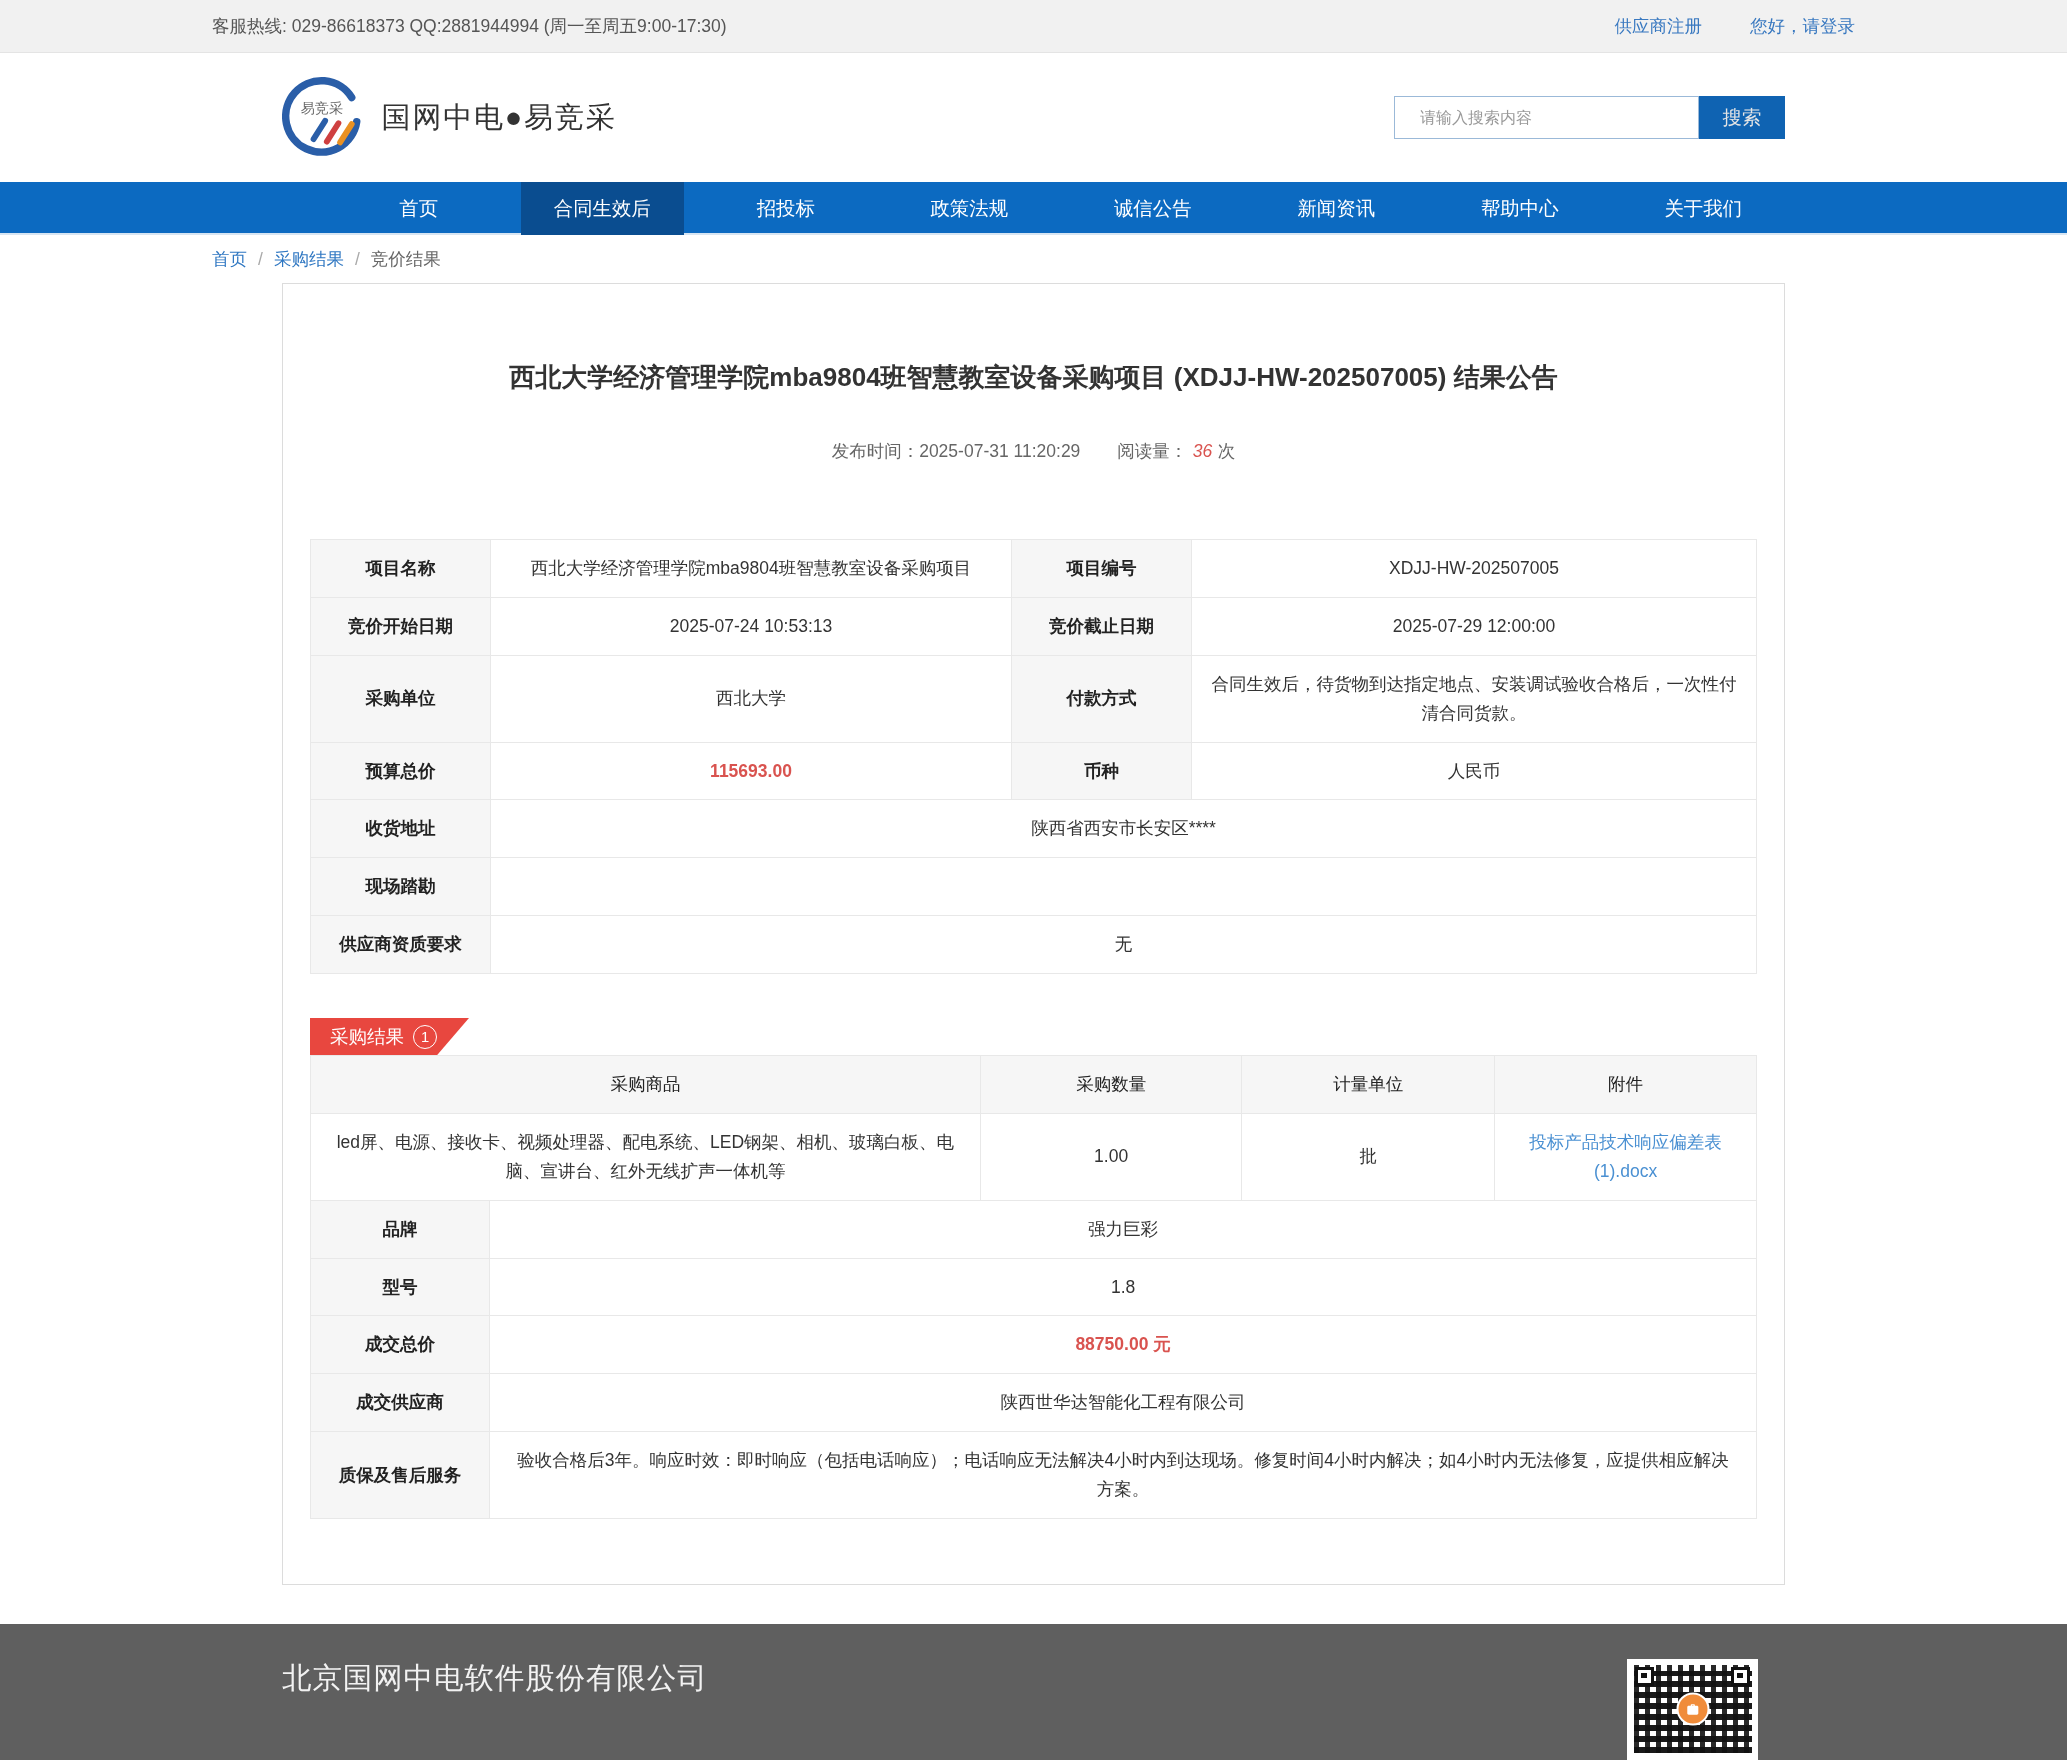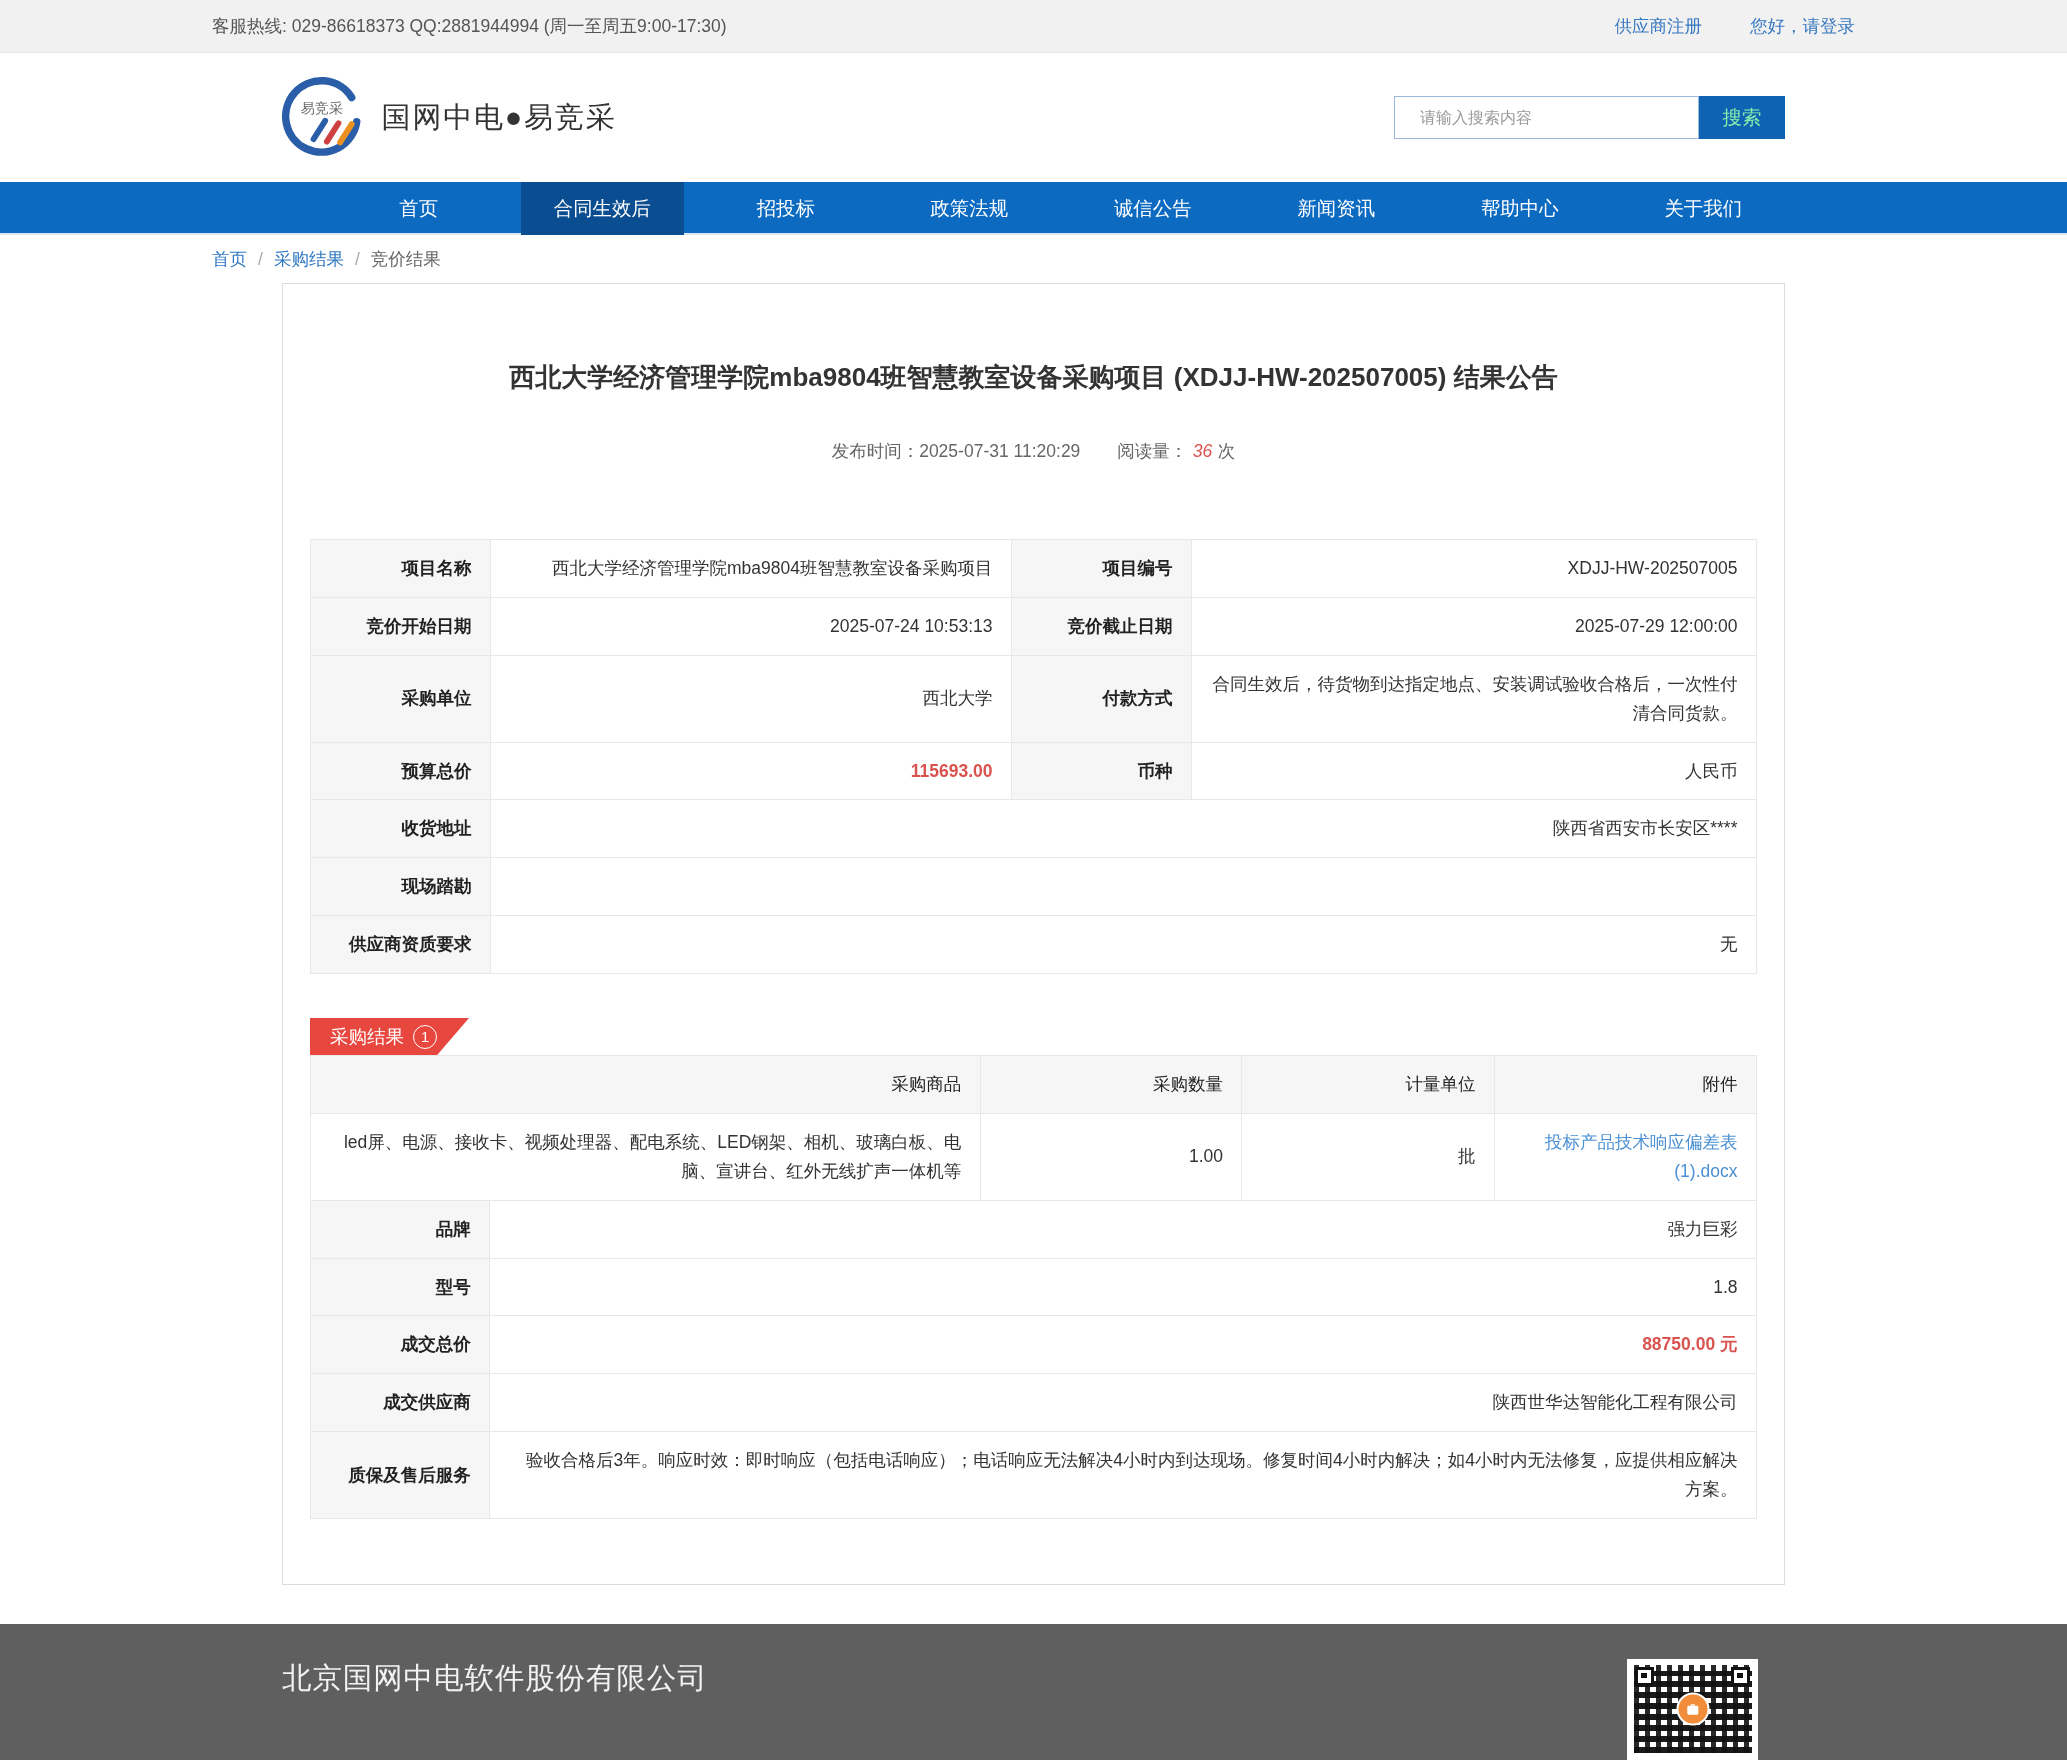--- a/index.html
+++ b/index.html
@@ -16,21 +16,21 @@
 
   
   .header { height:129px; background:#fff; }
   .header-inner { height:100%; display:flex; align-items:center; justify-content:space-between; }
   .brand { display:flex; align-items:center; }
   .logo { width:83px; height:83px; display:inline-block; }
   .brand-name { font-size:29px; font-weight:normal; color:#333; margin-left:16.6px; letter-spacing:1.8px; }
   .search { display:flex; }
   .search input { width:305px; height:43px; border:0.9px solid #9bb9d8; outline:none; padding:0 25px; font-size:16px; color:#333; font-family:inherit; }
   .search input::placeholder { color:#999; }
-  .search button { width:86px; height:43px; background:#0f63b2; color:#86efac; border:none; font-size:19.4px; cursor:pointer; font-family:inherit; }
+  .search button { width:86px; height:43px; background:#0f63b2; color:#e5e5e5; border:none; font-size:19.4px; cursor:pointer; font-family:inherit; }
 
   
   .nav { height:53px; background:#0c6ac1; border-bottom:2.8px solid #d7e5f2; }
   .nav-inner { display:flex; padding-left:55px; }
   .nav-item { width:164px; height:53px; line-height:53px; text-align:center; color:#fff; font-size:19.4px; text-decoration:none; cursor:pointer; }
   .nav-item.active { background:#0a4d90; }
 
   
   .breadcrumb { height:48px; display:flex; align-items:center; font-size:17.5px; }
   .breadcrumb a { color:#2f77c2; text-decoration:none; cursor:pointer; }
@@ -38,21 +38,21 @@
   .breadcrumb .current { color:#666; }
 
   
   .card { border:0.9px solid #dcdcdc; background:#fff; margin-bottom:39px; padding:0 27px 65px; }
   .article-title { text-align:center; font-size:26px; font-weight:bold; color:#333; padding-top:74px; line-height:1.5; }
   .article-meta { text-align:center; font-size:17.5px; color:#666; margin-top:42px; }
   .article-meta .views { color:#d9534f; font-style:italic; margin:0 5.5px; }
   .article-meta .gap { display:inline-block; width:37px; }
 
   table { border-collapse:collapse; width:100%; font-size:17.5px; }
-  td, th { border:0.9px solid #e8e8e8; padding:14px 18.5px; text-align:right; vertical-align:middle; line-height:1.65;margin-left:24px; }
+  td, th { border:0.9px solid #e8e8e8; padding:14px 18.5px; text-align:center; vertical-align:middle; line-height:1.65;margin-left:24px; }
   .lbl { background:#f6f6f6; font-weight:bold; color:#222; width:180px; }
   .red { color:#d9534f; font-weight:bold; }
 
   .info-table { margin-top:76px; }
   .info-table .v1 { width:521px; }
   .info-table .lbl2 { width:180px; }
 
   
   .result-badge { margin-top:44px; width:159px; height:37px; background:#e8473f;
     clip-path:polygon(0 0,100% 0,80% 100%,0 100%);

